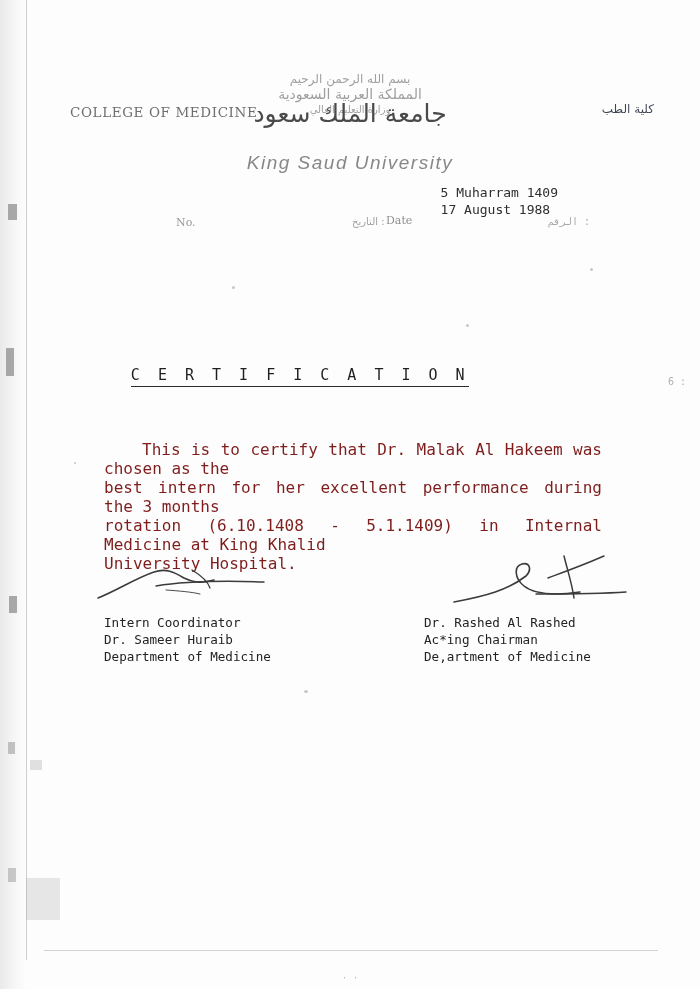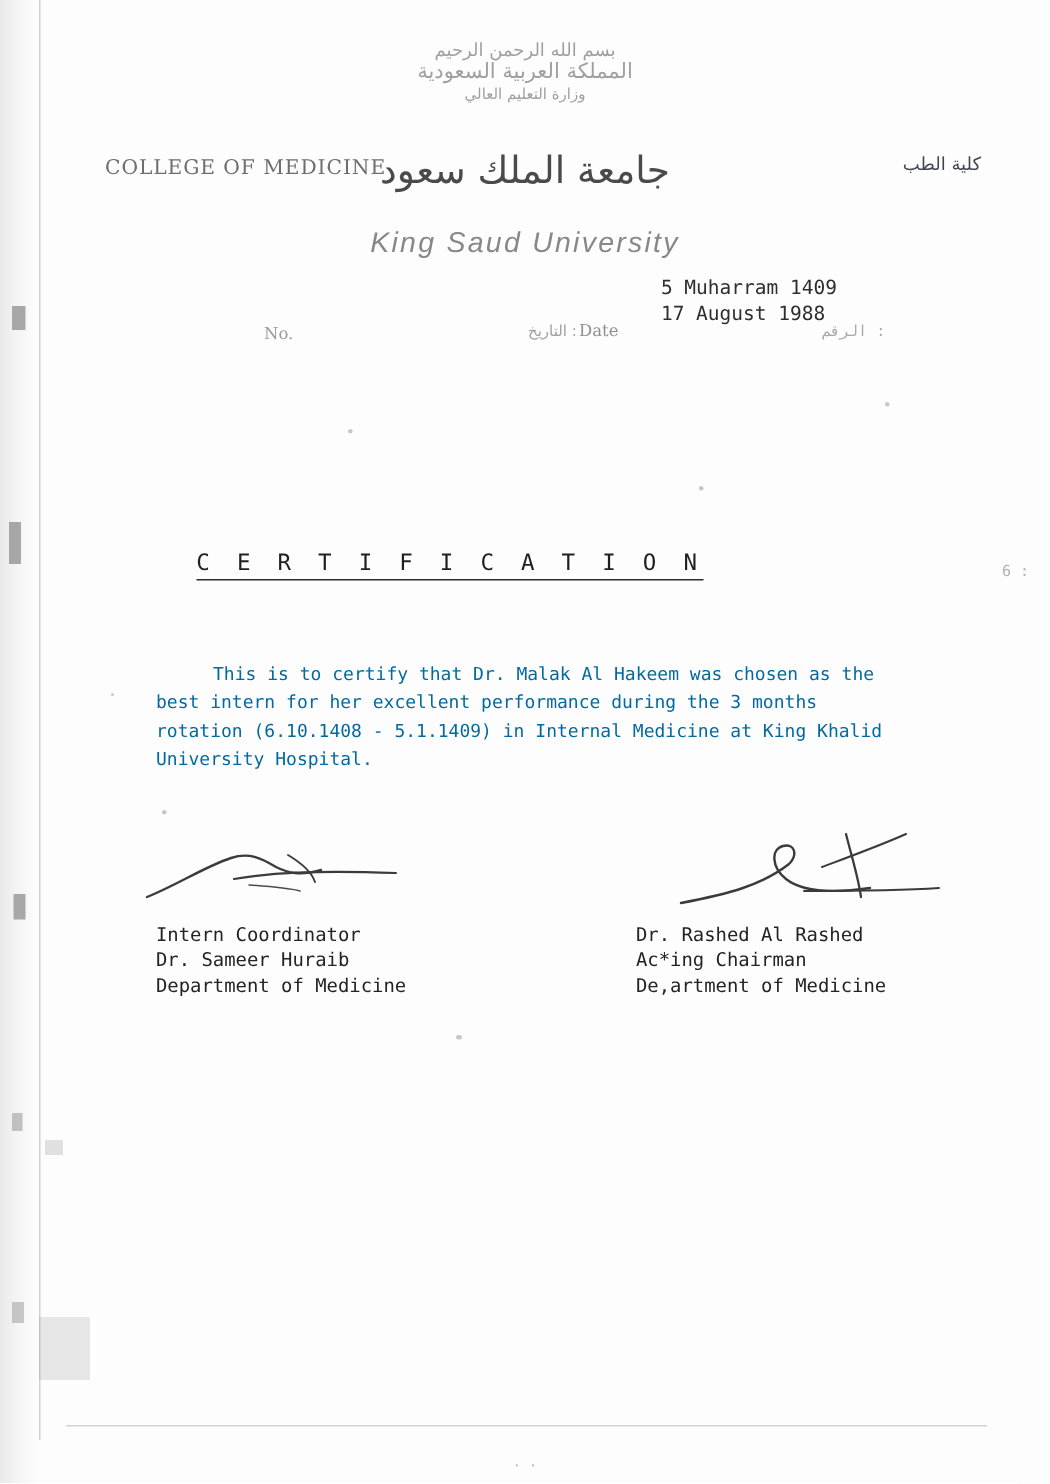--- a/index.html
+++ b/index.html
@@ -60,21 +60,21 @@
     text-align: center;
   }
   .arabic-top {
     color: #8f8f8f;
     font-family: "DejaVu Sans", sans-serif;
     font-size: 11px;
     letter-spacing: 1px;
     line-height: 15px;
     opacity: .85;
   }
-  .arabic-top .l1 { font-size: 12px; }
+  .arabic-top .l1 { font-size: 12px; margin-top: 46px; }
   .arabic-top .l2 { font-size: 14px; }
   .arabic-top .l3 { font-size: 10px; }
 
   .college-of-medicine {
     position: absolute;
     left: 70px;
     top: 104px;
     font-family: "DejaVu Serif", serif;
     font-size: 13.5px;
     letter-spacing: .6px;
@@ -171,23 +171,23 @@
     border-bottom: 1px solid #2b2b2b;
     padding-bottom: 2px;
   }
 
   
   .body-text {
     position: absolute;
     left: 104px;
     top: 440px;
     width: 498px;
-    font-size: 12px;
+    font-size: 16px;
     line-height: 19px;
-    color: #0369a1;
+    color: #7f1d1d;
     text-align: justify;
   }
   .body-text p { margin: 0; }
   .body-text .indent { text-indent: 38px; }
 
   
   .sig-left {
     position: absolute;
     left: 104px;
     top: 614px;

